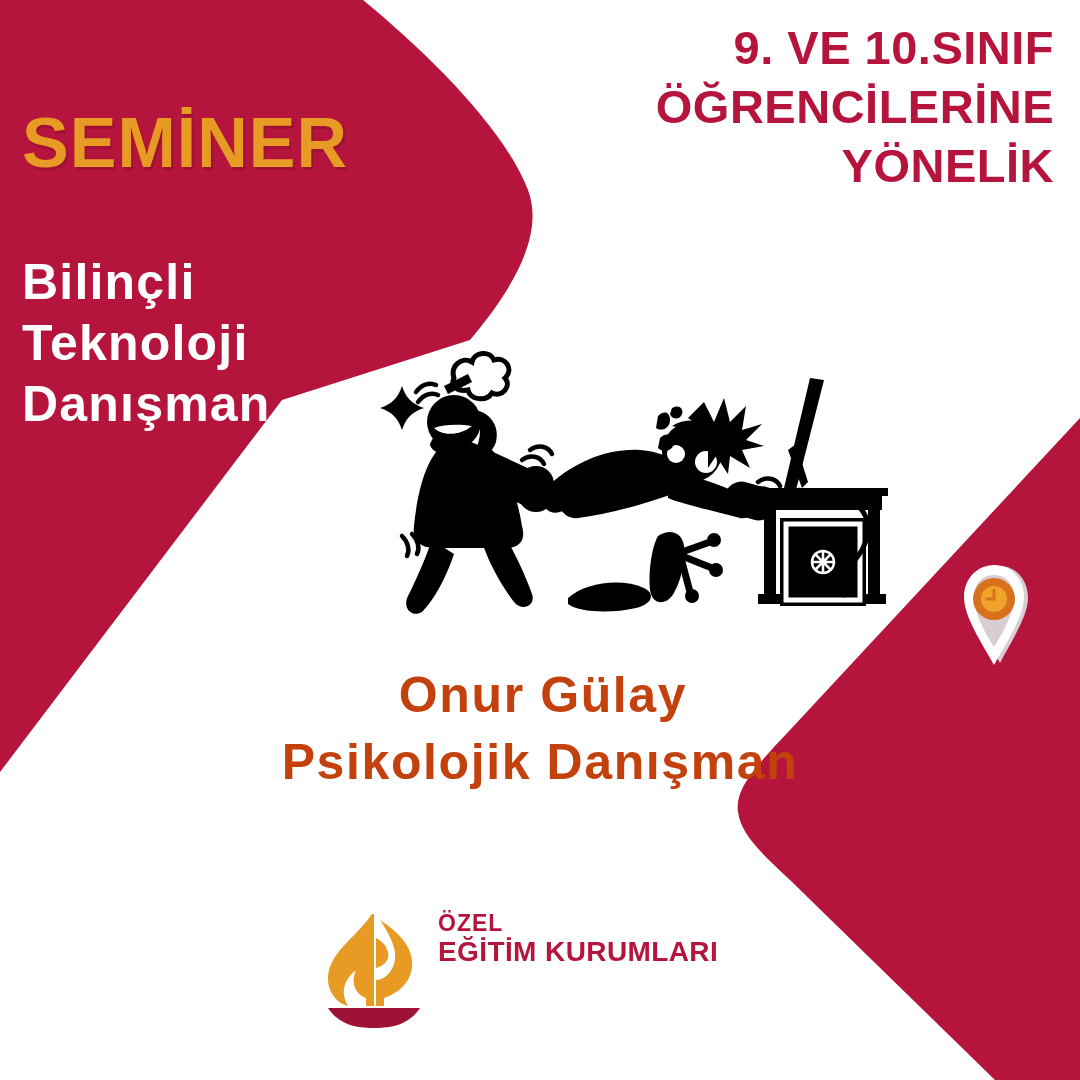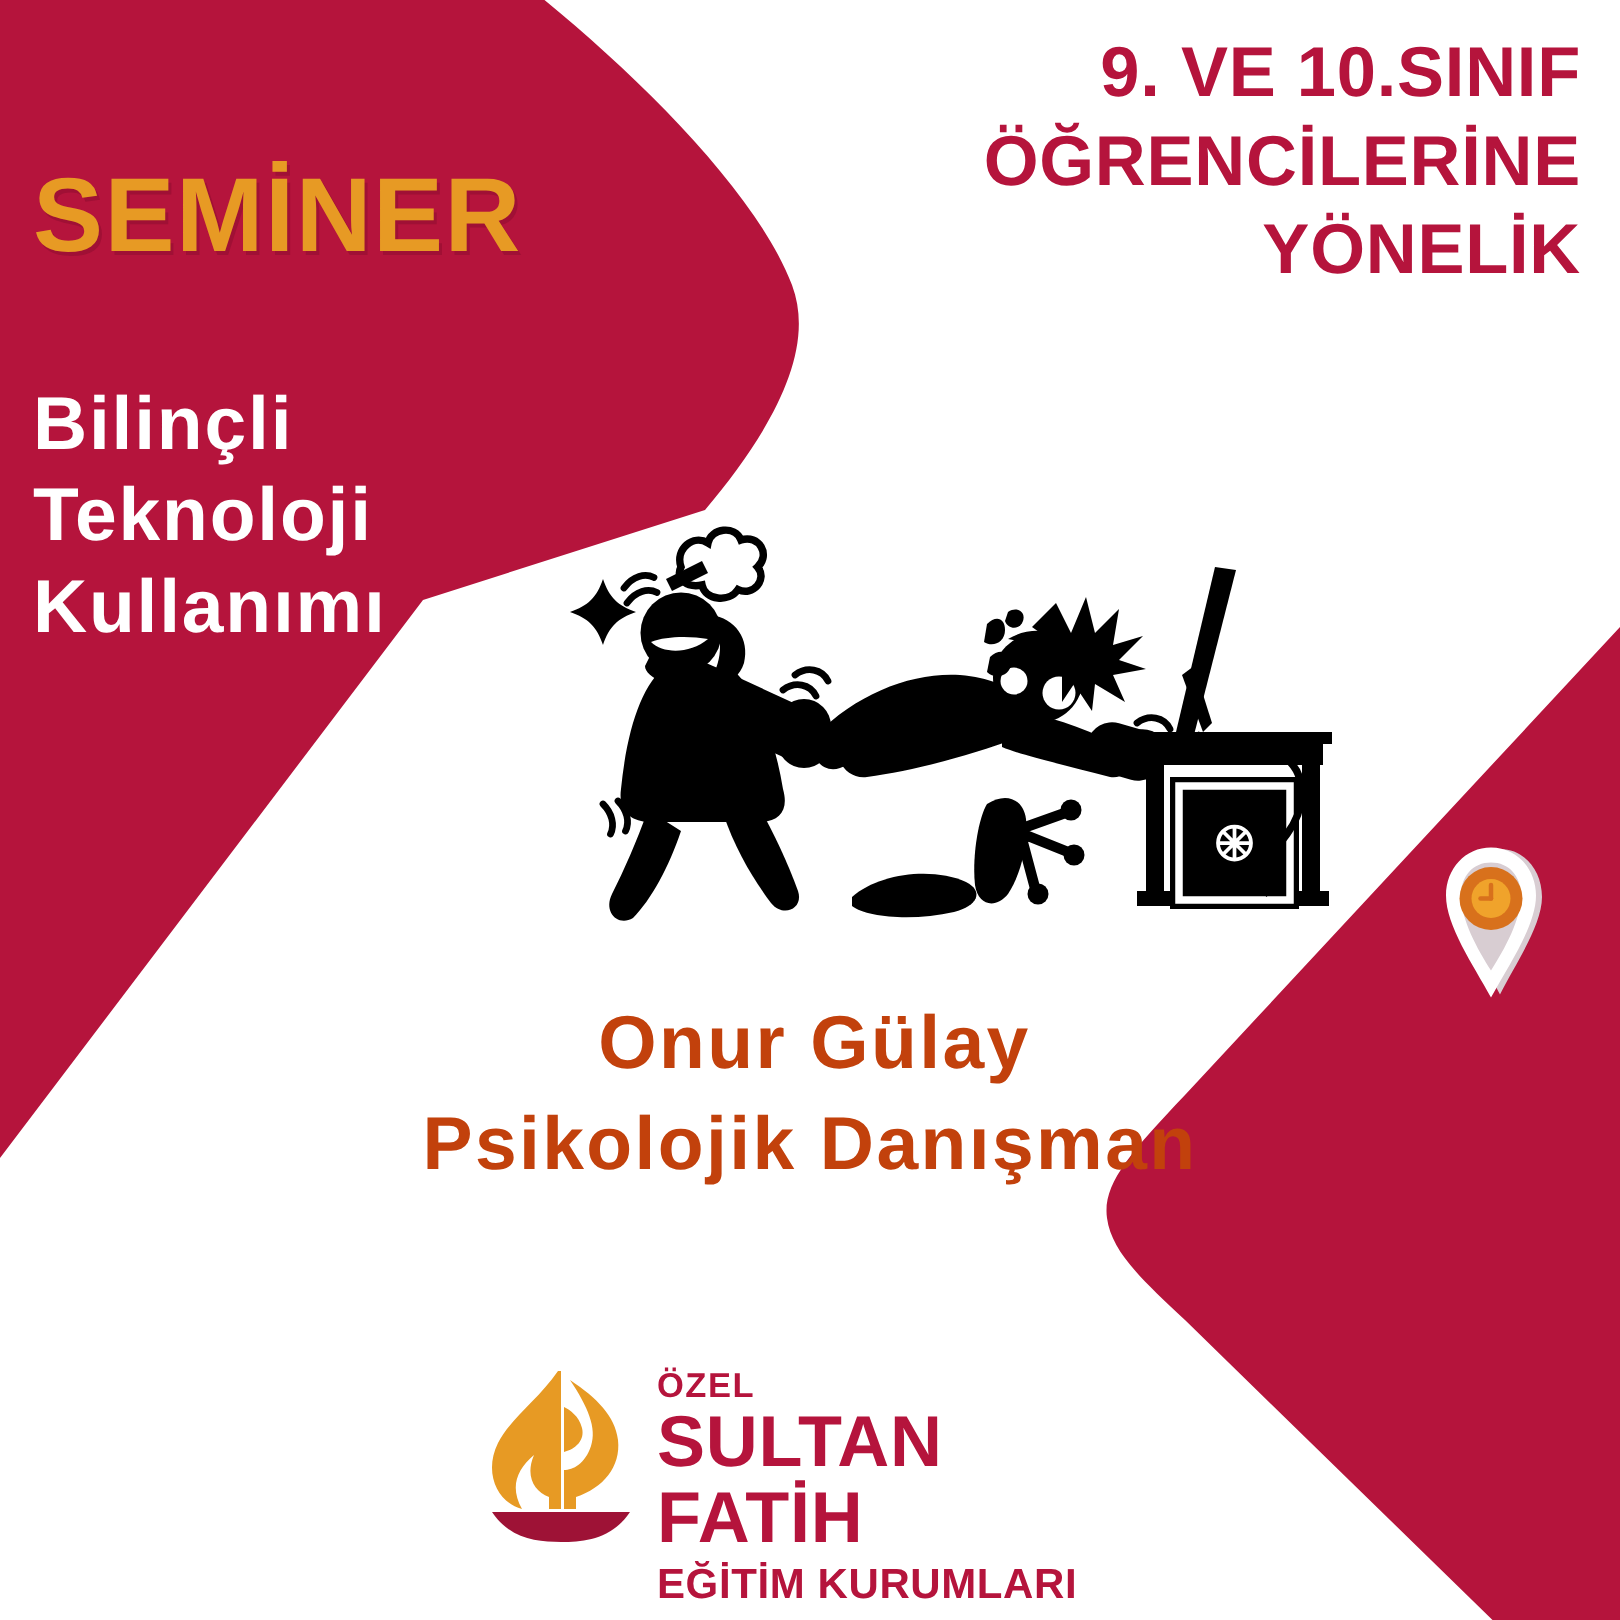--- a/index.html
+++ b/index.html
@@ -82,21 +82,21 @@
              C 741,834 760,852 790,880
              L 995,1080
              L 1080,1080 Z"></path>
   </svg>
 
   <div class="seminar-word">SEMİNER</div>
 
   <div class="topic">
     <div>Bilinçli</div>
     <div>Teknoloji</div>
-    <div>Kullanımı</div>
+    <div>Danışman</div>
   </div>
 
   <div class="headline">
     <div>9. VE 10.SINIF</div>
     <div>ÖĞRENCİLERİNE</div>
     <div>YÖNELİK</div>
   </div>
 
   <svg class="illus" viewBox="0 0 520 290" aria-hidden="true">
     <g fill="#000000">
@@ -206,18 +206,17 @@
 
   <div class="logo">
     <svg class="logo-mark" viewBox="0 0 112 120" aria-hidden="true">
       <path fill="#E79A24" d="M54,6 C40,26 22,38 14,54 C4,74 14,94 30,98 C22,84 26,72 38,62 C32,76 38,86 48,90 L48,98 L56,98 L56,6 Z
                M46,40 C40,48 34,54 34,62 C40,54 46,50 52,46 Z"></path>
       <path fill="#E79A24" d="M58,6 L58,98 L66,98 L66,90 C84,84 96,70 94,52 C92,36 80,24 62,12 C74,30 80,44 76,56 C72,68 64,72 58,72 L58,60 C66,58 72,52 70,44 C68,36 62,32 58,30 Z"></path>
       <path fill="#9E1236" d="M10,100 C22,118 40,120 56,120 C72,120 90,118 102,100 Z"></path>
     </svg>
     <div class="logo-text">
       <div class="logo-ozel">ÖZEL</div>
-      <div class="logo-main">SULTAN FATİH</div>
       <div class="logo-sub">EĞİTİM KURUMLARI</div>
     </div>
   </div>
 
 </div>
 
 </body></html>

